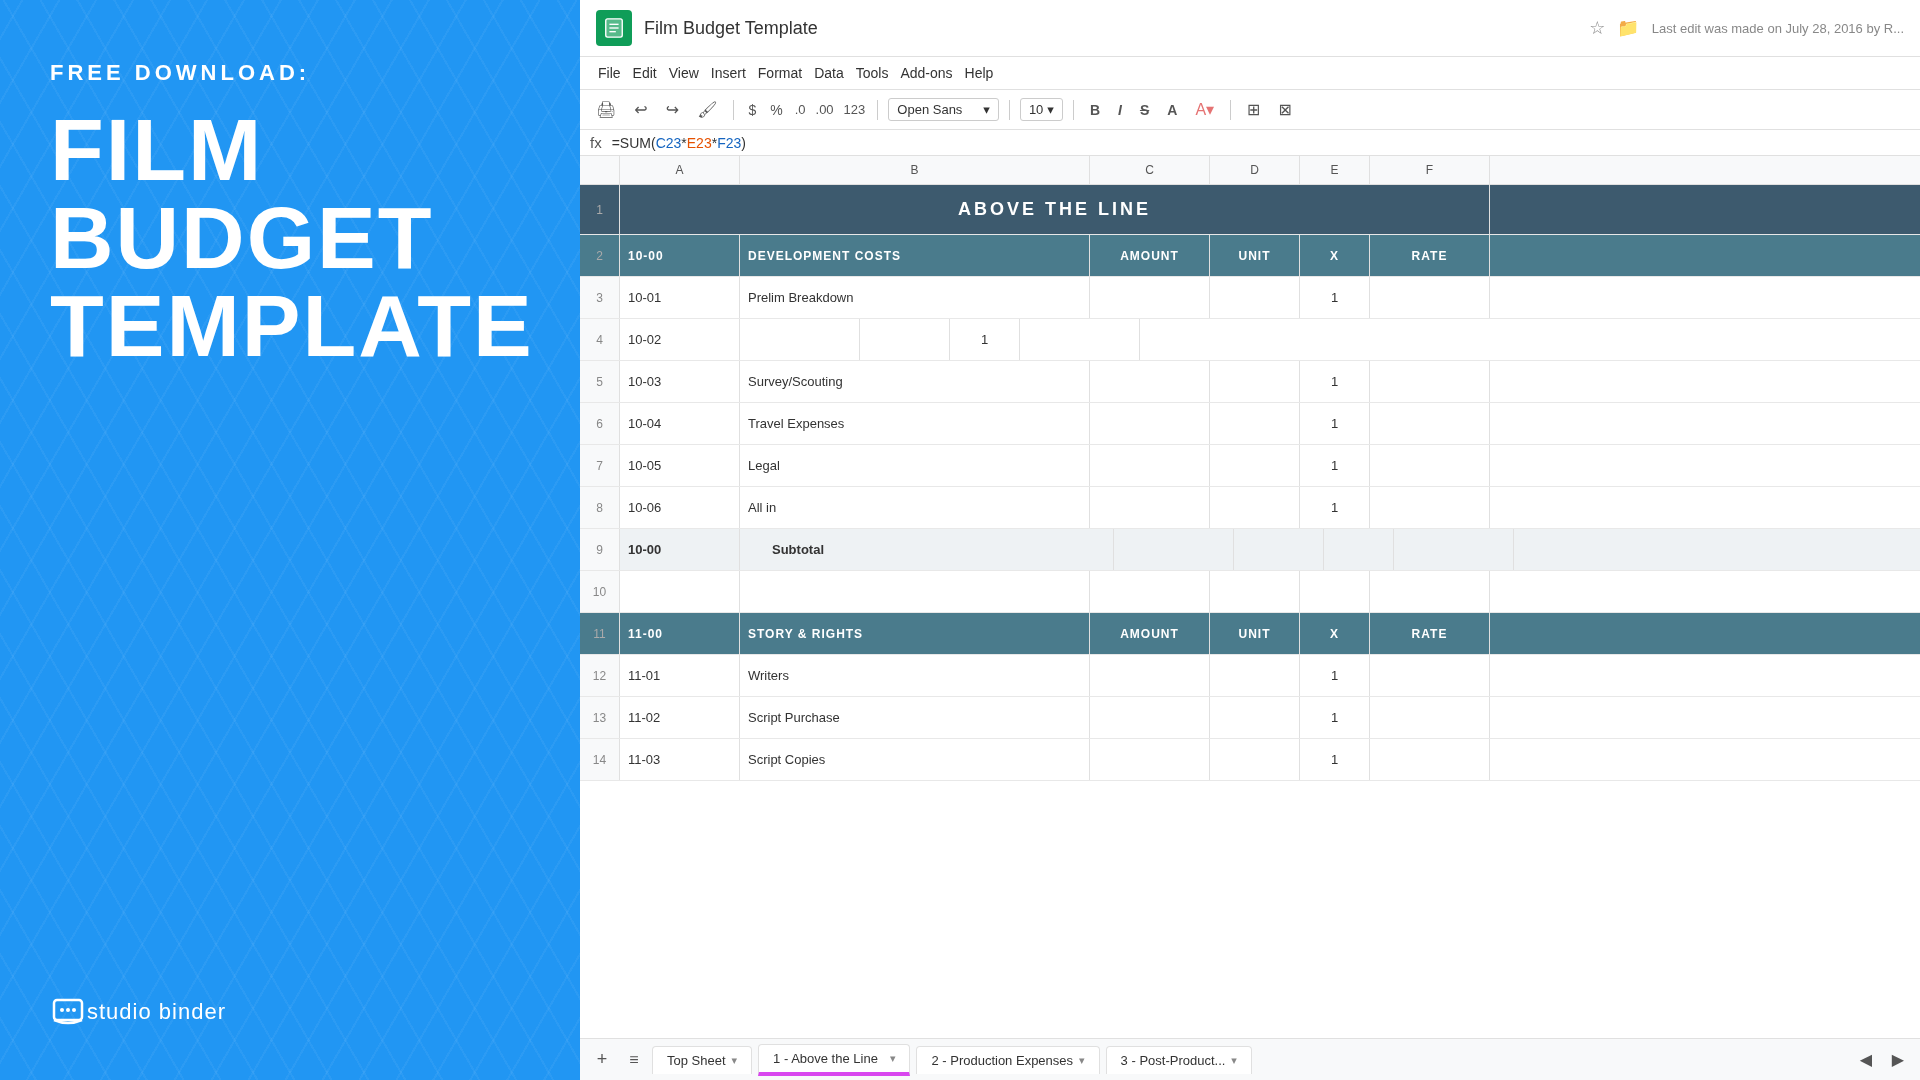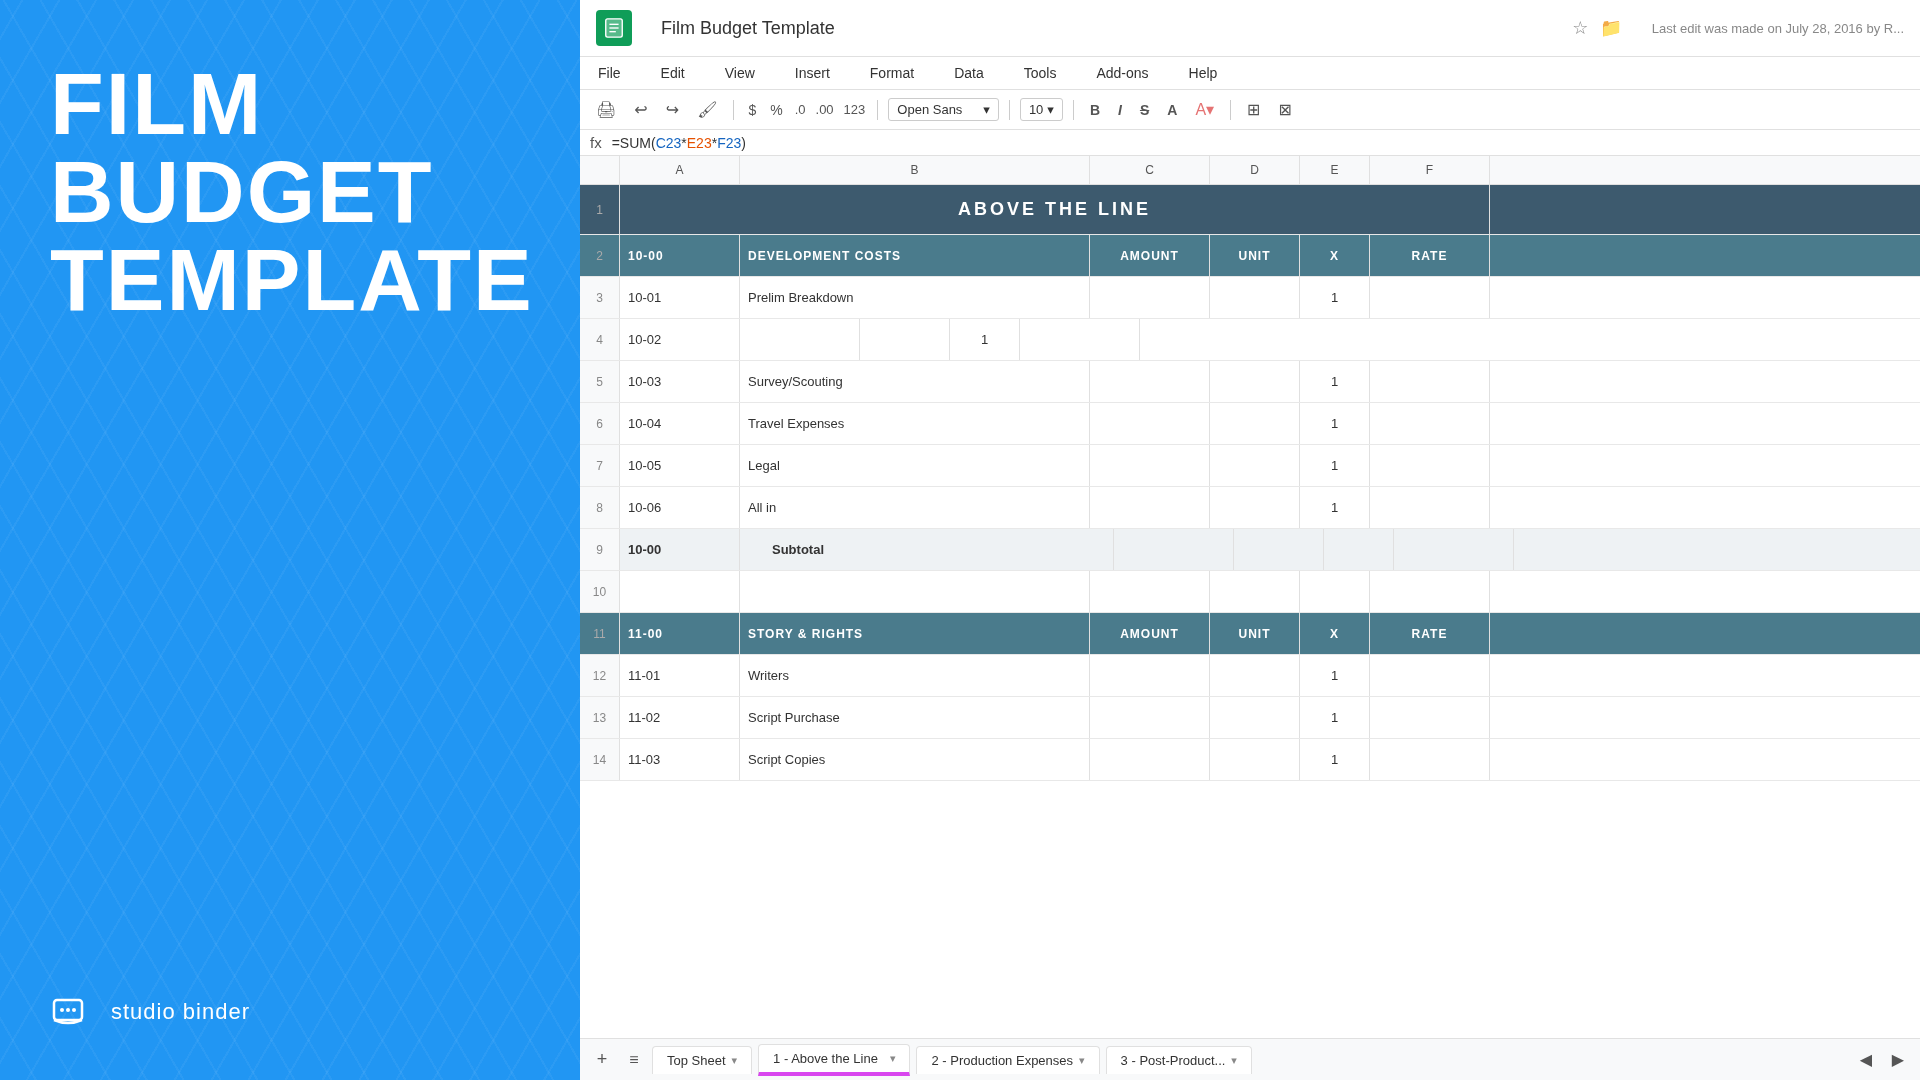--- a/index.html
+++ b/index.html
@@ -52,21 +52,21 @@
       font-weight: 900;
       line-height: 1.0;
       text-transform: uppercase;
       letter-spacing: 2px;
     }
     .branding {
       position: relative;
       z-index: 1;
       display: flex;
       align-items: center;
-      gap: 25px;
+      gap: 1px;
       text-align: right;
     }
     .brand-icon {
       width: 36px;
       height: 36px;
       color: white;
     }
     .brand-name {
       color: white;
       font-size: 22px;
@@ -84,21 +84,21 @@
       overflow: hidden;
     }
 
     
     .title-bar {
       display: flex;
       align-items: center;
       padding: 10px 16px;
       background: white;
       border-bottom: 1px solid #e0e0e0;
-      gap: 29px;
+      gap: 12px;
     }
     .sheets-icon {
       width: 36px;
       height: 36px;
       background: #0F9D58;
       border-radius: 4px;
       display: flex;
       align-items: center;
       justify-content: center;
       color: white;
@@ -106,21 +106,21 @@
     }
     .title-text { font-size: 18px; color: #333; font-weight: 400; flex: 1; }
     .title-icons { display: flex; gap: 12px; color: #888; font-size: 18px; }
     .last-edit { font-size: 13px; color: #888; }
 
     
     .menu-bar {
       display: flex;
       align-items: center;
       padding: 4px 16px;
-      gap: 36px;
+      gap: 8px;
       border-bottom: 1px solid #e0e0e0;
     }
     .menu-item {
       font-size: 14px;
       color: #333;
       cursor: pointer;
       padding: 4px 2px;
     }
 
     
@@ -350,20 +350,21 @@
       font-size: 16px;
       color: #555;
       cursor: pointer;
     }
   </style>
 </head>
 <body>
 
 <div class="left-panel">
   <div class="left-content">
+    <div class="free-download">FREE DOWNLOAD:</div>
     <div class="main-title">
       <div>FILM</div>
       <div>BUDGET</div>
       <div>TEMPLATE</div>
     </div>
   </div>
   <div class="branding">
     <svg class="brand-icon" viewBox="0 0 36 36" fill="white">
       <rect x="4" y="6" width="28" height="20" rx="3" fill="none" stroke="white" stroke-width="2.5"></rect>
       <path d="M4 26 Q18 32 32 26" stroke="white" stroke-width="2.5" fill="none"></path>

